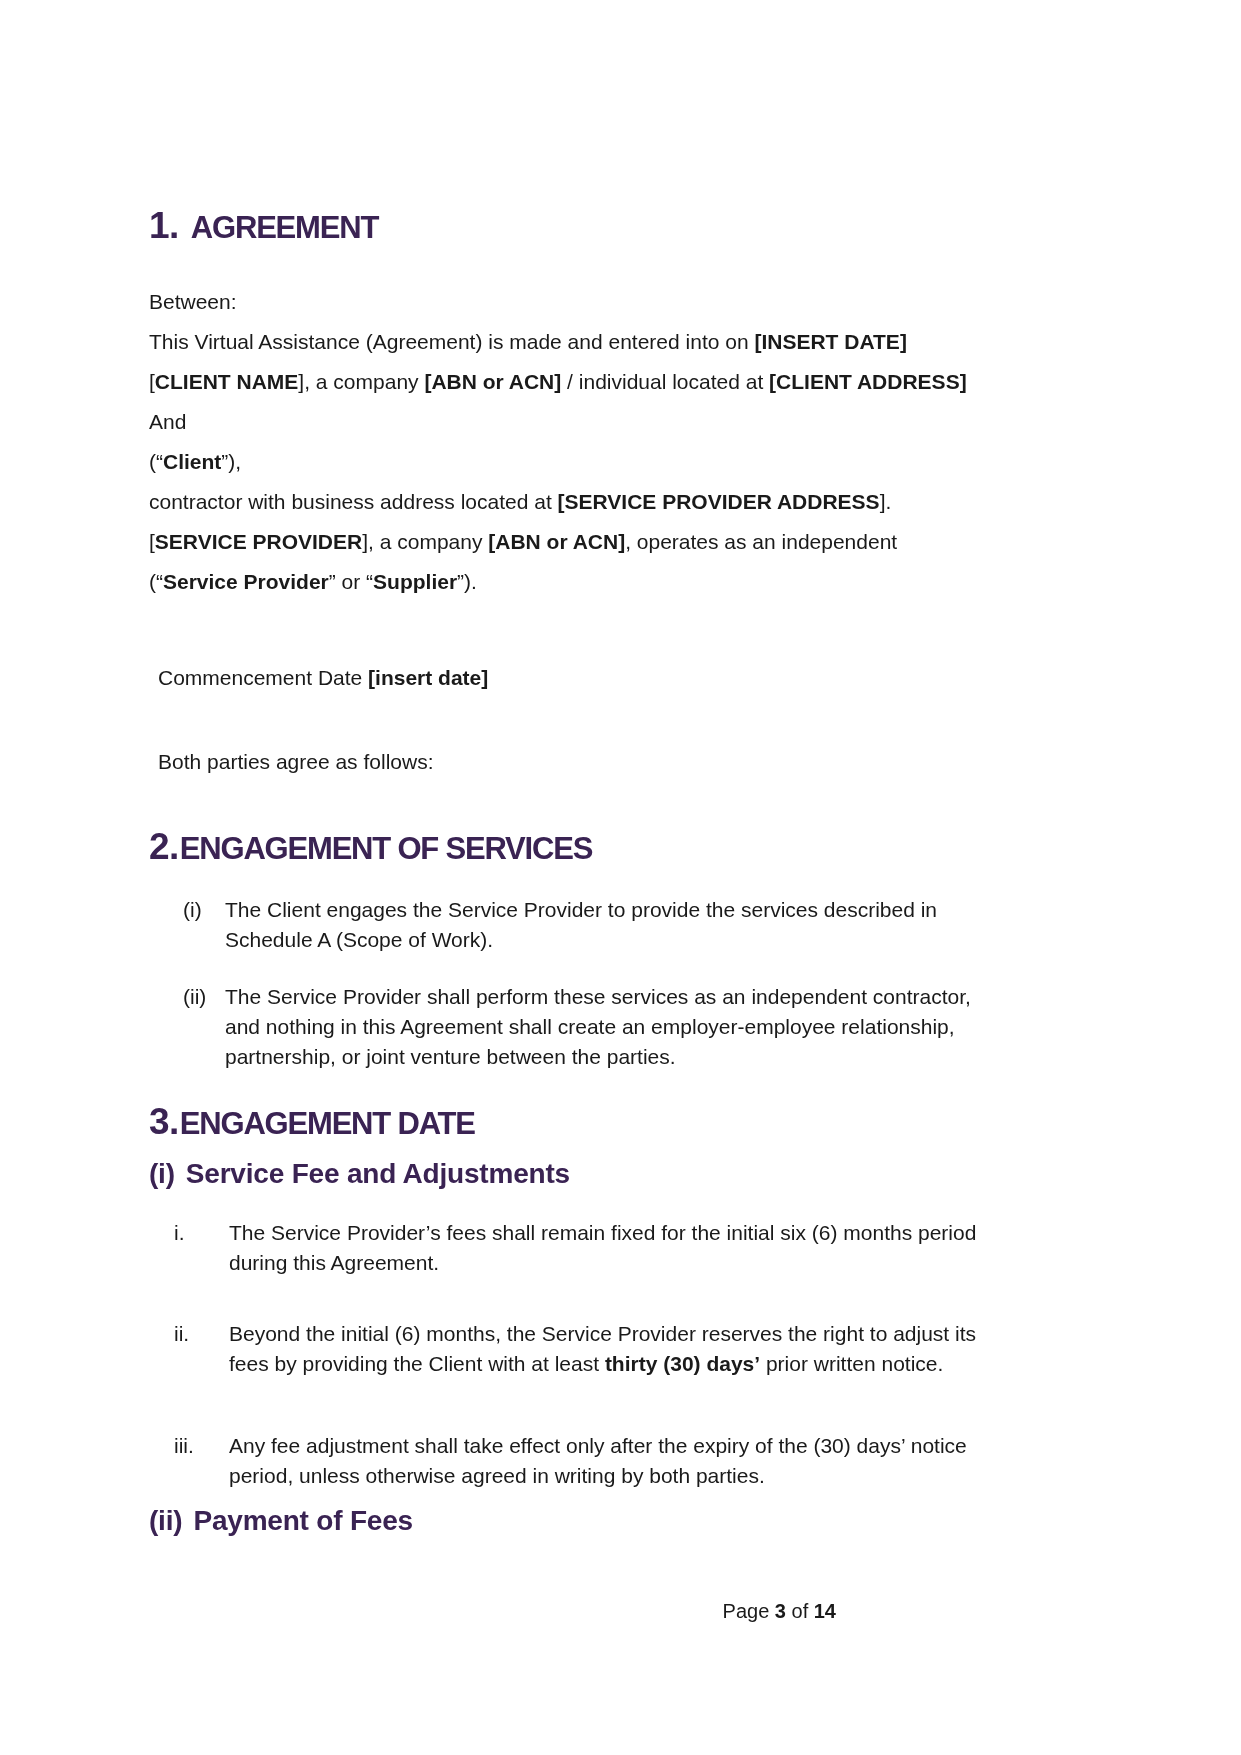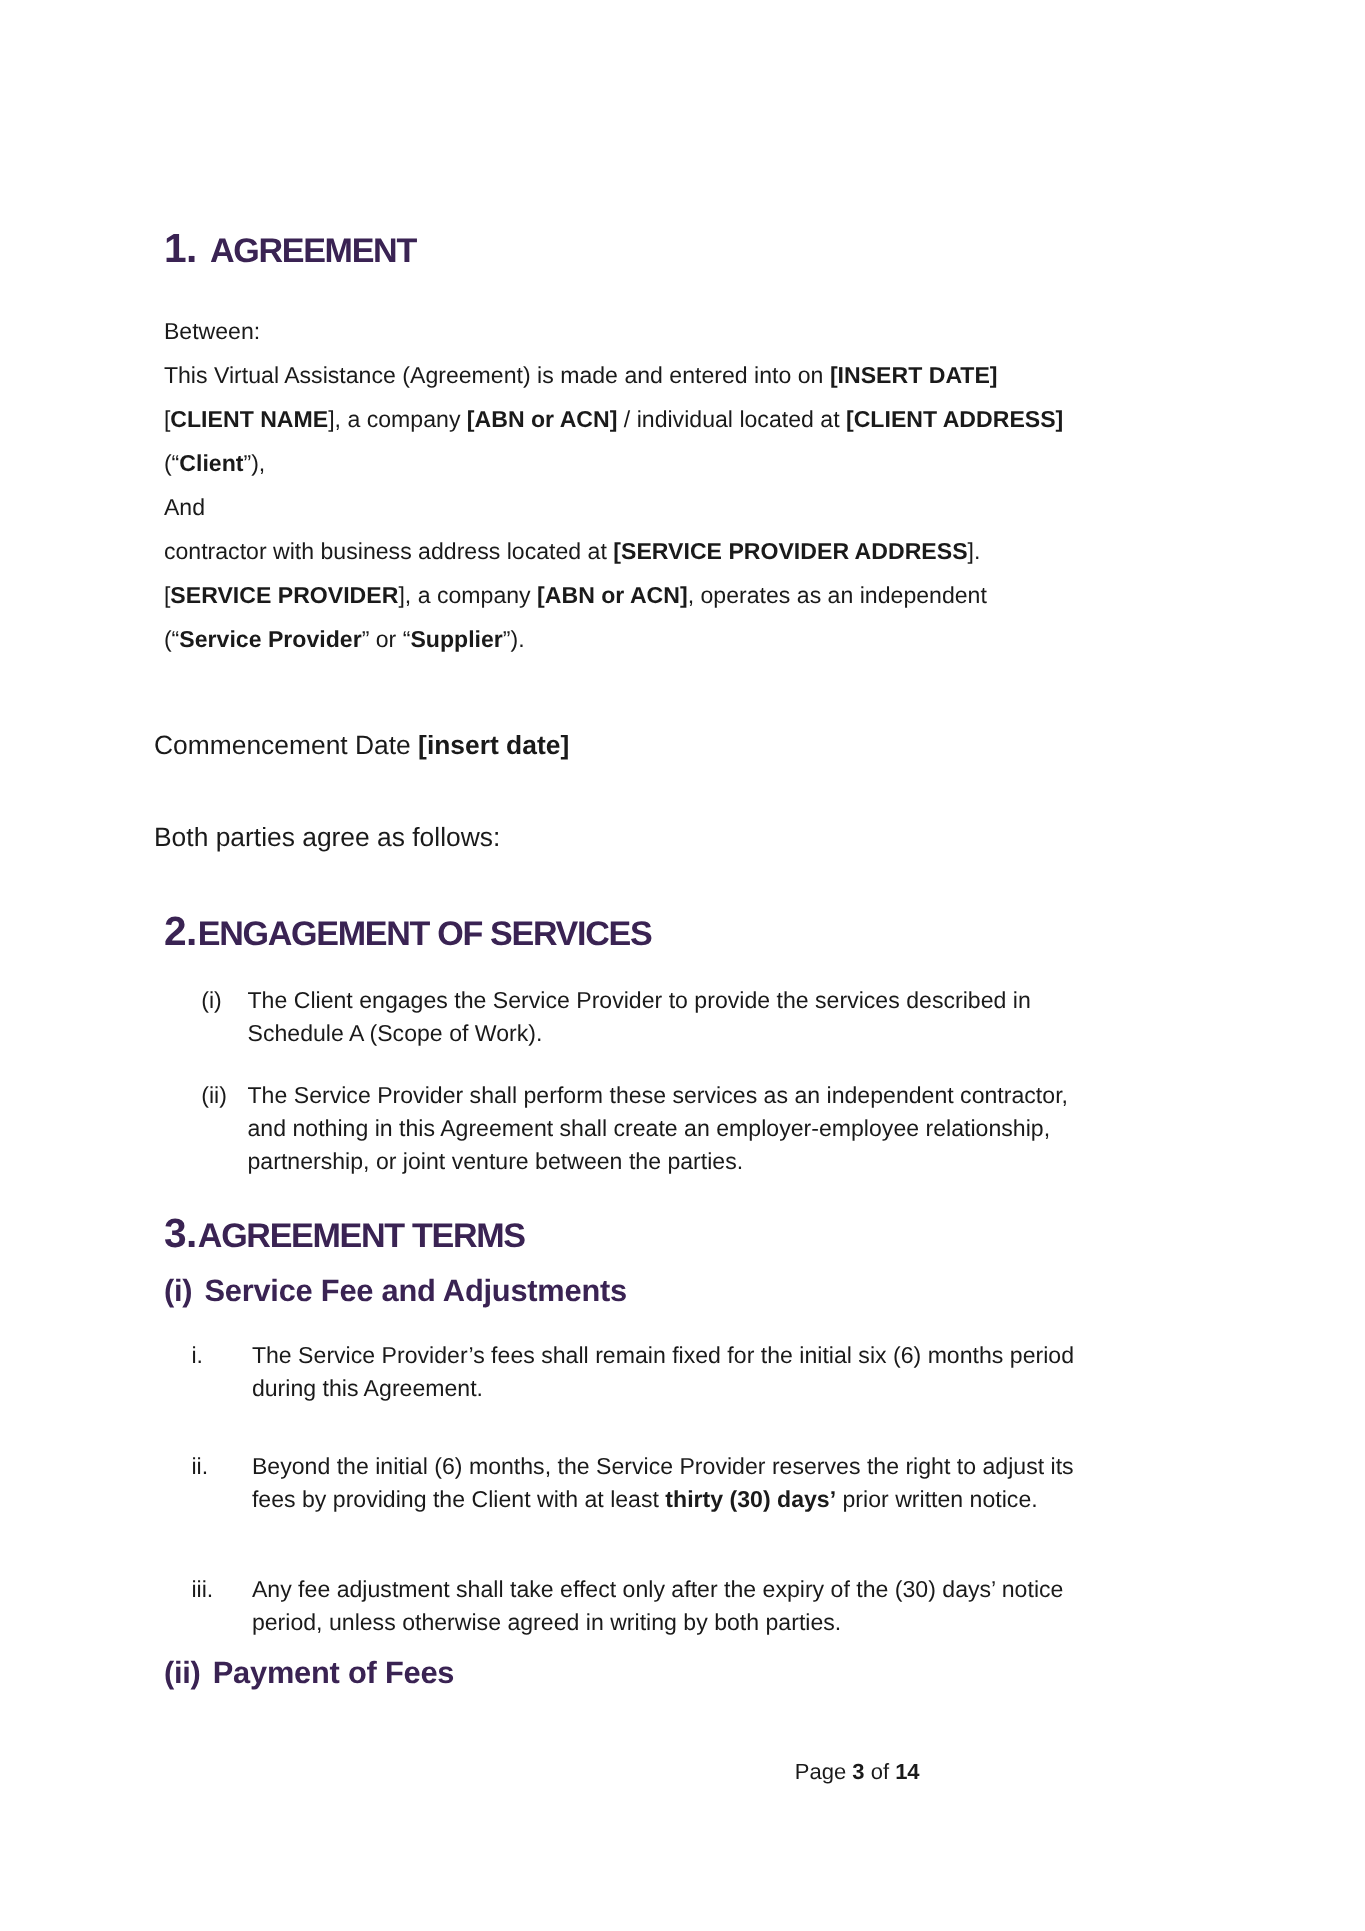--- a/index.html
+++ b/index.html
@@ -30,22 +30,22 @@
   
   .para {
     position: absolute;
     left: 149px;
     font-size: 21px;
     line-height: 40px;
   }
   .para .line, .single-line { white-space: nowrap; }
   .single {
     position: absolute;
-    left: 140px;
-    font-size: 24px;
+    left: 158px;
+    font-size: 21px;
     line-height: 40px;
     white-space: nowrap;
   }
 
   
   .list { position: absolute; left: 149px; width: 980px; }
   .list-item { position: relative; font-size: 21px; line-height: 30px; }
   .list-item .marker { position: absolute; top: 0; }
   .paren-list .marker { left: 34px; }
   .paren-list .item-text { padding-left: 76px; }
@@ -85,22 +85,22 @@
 <div class="page">
 
   <div class="h-sec with-gap" style="top:205px">
     <span class="h-num">1.</span><span class="h-title">AGREEMENT</span>
   </div>
 
   <div class="para" style="top:282px">
       <div class="line"><span>Between:</span></div>
       <div class="line"><span>This Virtual Assistance (Agreement) is made and entered into on </span><span class="b">[INSERT DATE]</span></div>
       <div class="line"><span>[</span><span class="b">CLIENT NAME</span><span>], a company </span><span class="b">[ABN or ACN]</span><span> / individual located at </span><span class="b">[CLIENT ADDRESS]</span></div>
+      <div class="line"><span>And</span></div>
       <div class="line"><span>(“</span><span class="b">Client</span><span>”),</span></div>
-      <div class="line"><span>And</span></div>
       <div class="line"><span>contractor with business address located at </span><span class="b">[SERVICE PROVIDER ADDRESS</span><span>].</span></div>
       <div class="line"><span>[</span><span class="b">SERVICE PROVIDER</span><span>], a company </span><span class="b">[ABN or ACN]</span><span>, operates as an independent</span></div>
       <div class="line"><span>(“</span><span class="b">Service Provider</span><span>” or “</span><span class="b">Supplier</span><span>”).</span></div>
     </div>
 
   <div class="single" style="top:658px"><span>Commencement Date </span><span class="b">[insert date]</span></div>
 
   <div class="single" style="top:742px"><span>Both parties agree as follows:</span></div>
 
   <div class="h-sec no-gap" style="top:826px">
@@ -119,21 +119,21 @@
       <span class="marker">(ii)</span>
       <div class="item-text">
           <div class="line"><span>The Service Provider shall perform these services as an independent contractor,</span></div>
           <div class="line"><span>and nothing in this Agreement shall create an employer-employee relationship,</span></div>
           <div class="line"><span>partnership, or joint venture between the parties.</span></div>
         </div>
     </div>
   </div>
 
   <div class="h-sec no-gap" style="top:1101px">
-    <span class="h-num">3.</span><span class="h-title">AGREEMENT TERMS</span>
+    <span class="h-num">3.</span><span class="h-title">ENGAGEMENT DATE</span>
   </div>
 
   <div class="subhead" style="top:1159px">
     <span class="sh-marker">(i)</span><span class="sh-label">Service Fee and Adjustments</span>
   </div>
 
   <div class="list roman-list" style="top:1218px">
     <div class="list-item">
       <span class="marker">i.</span>
       <div class="item-text">

